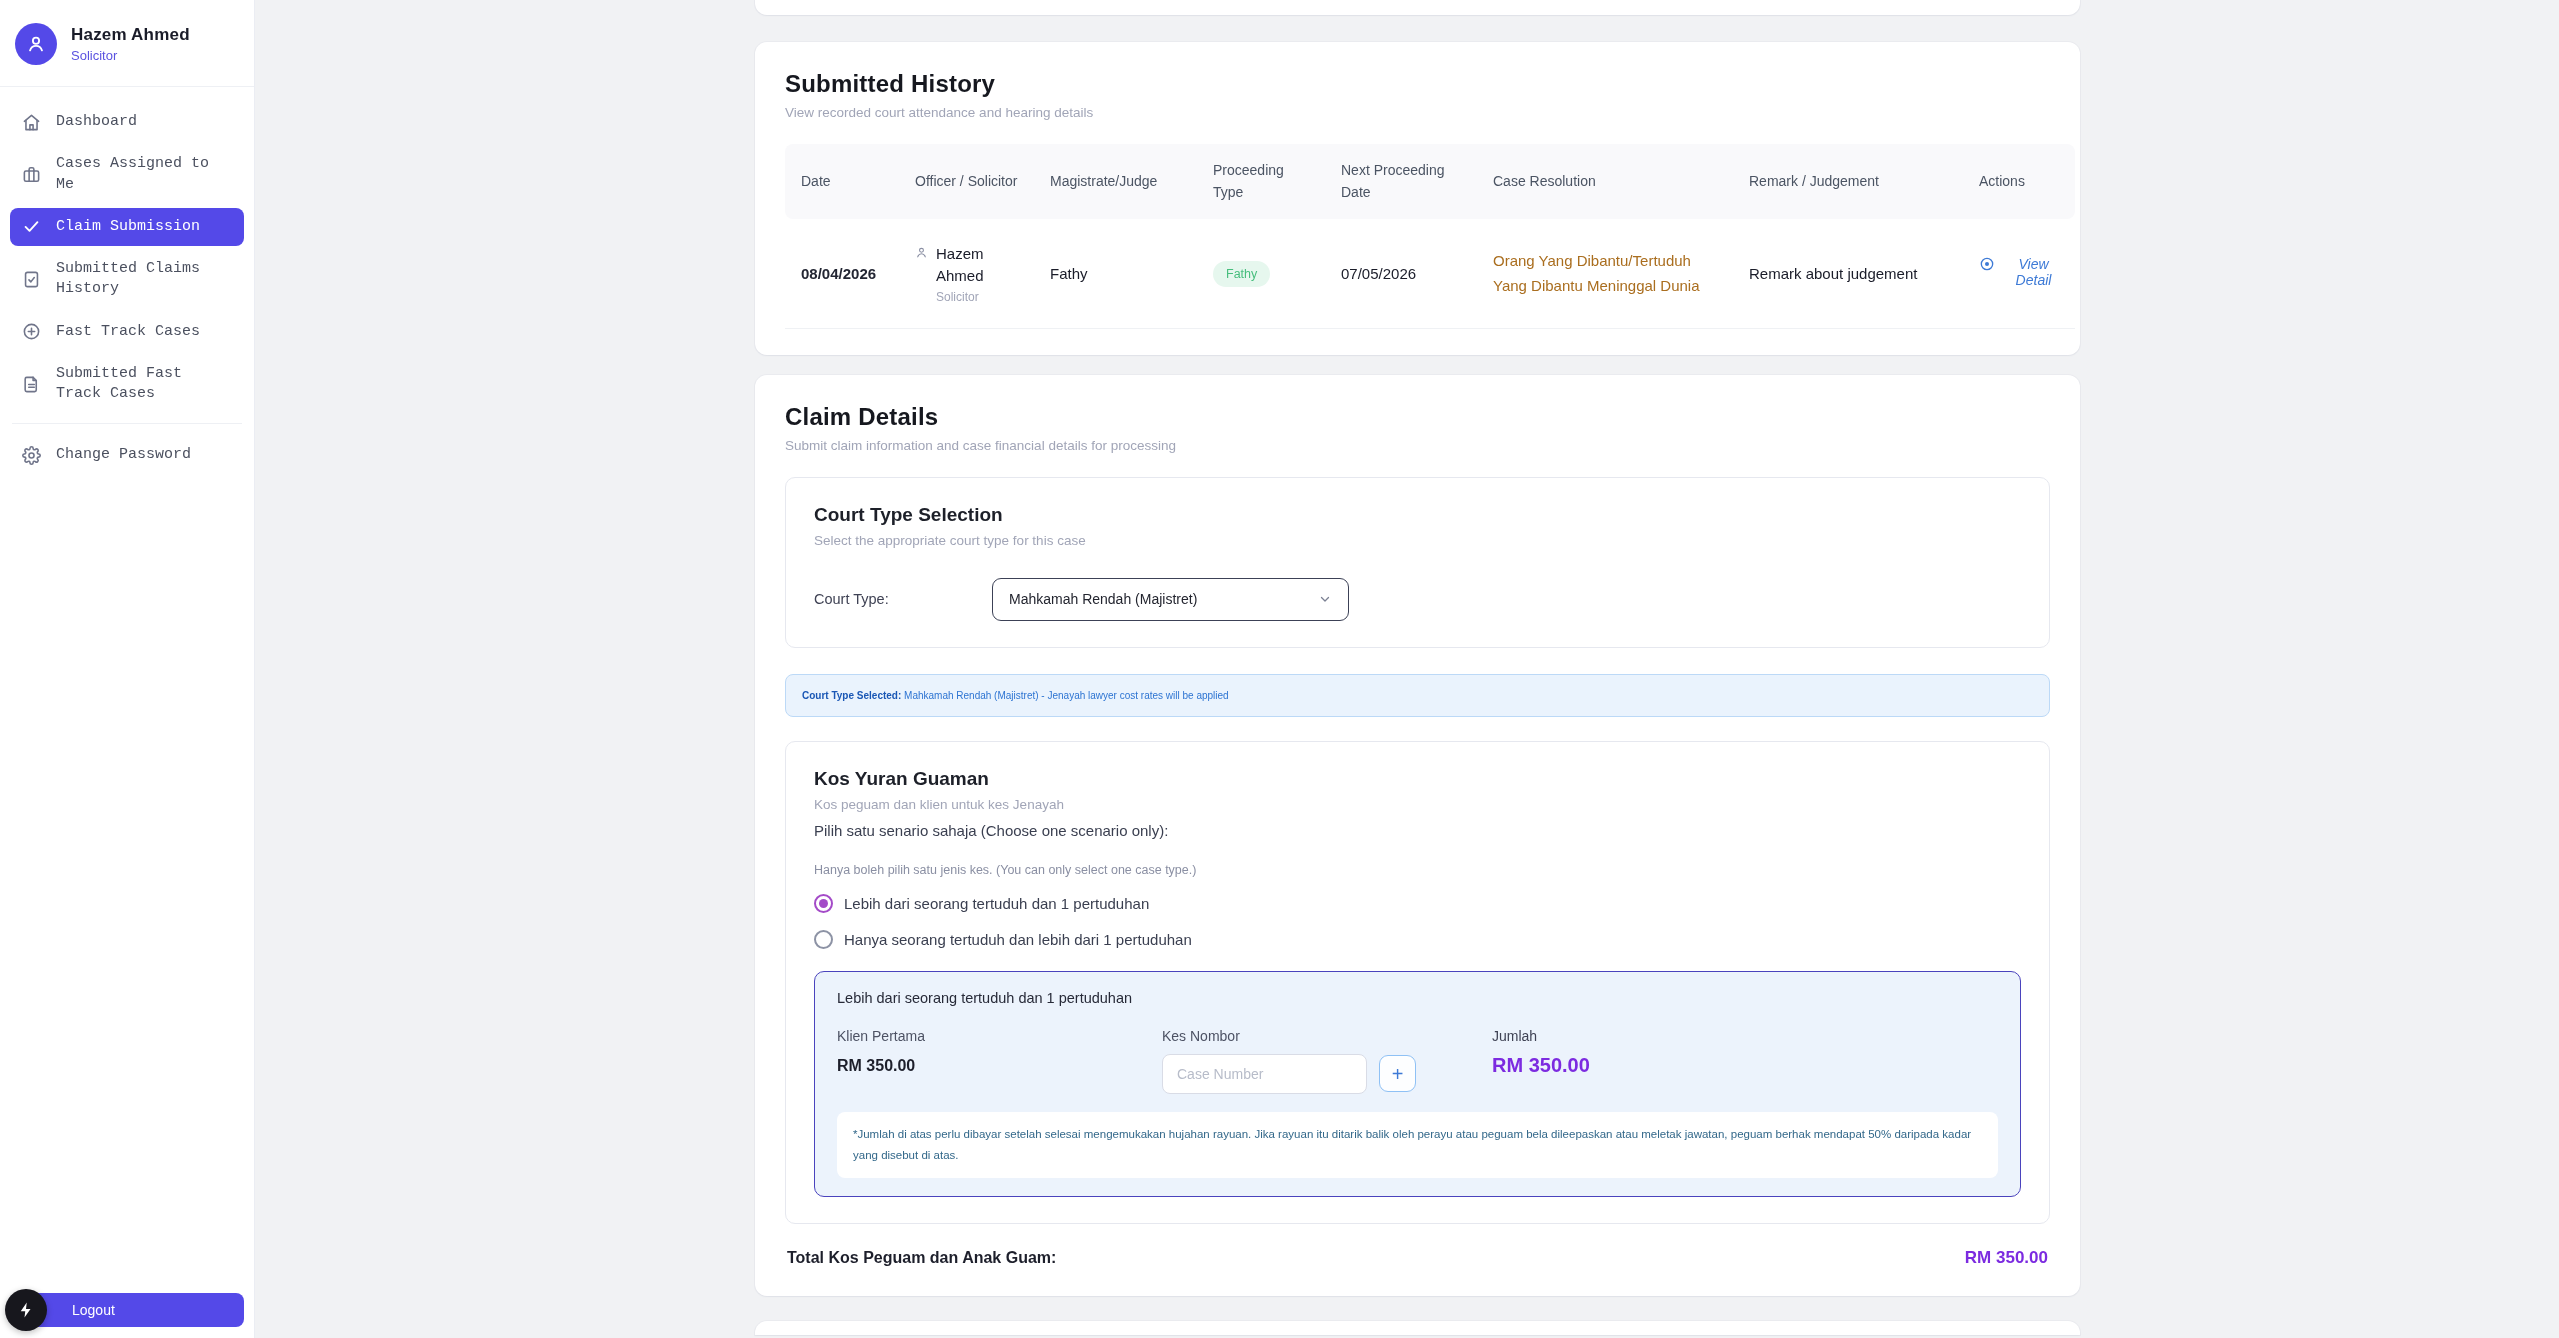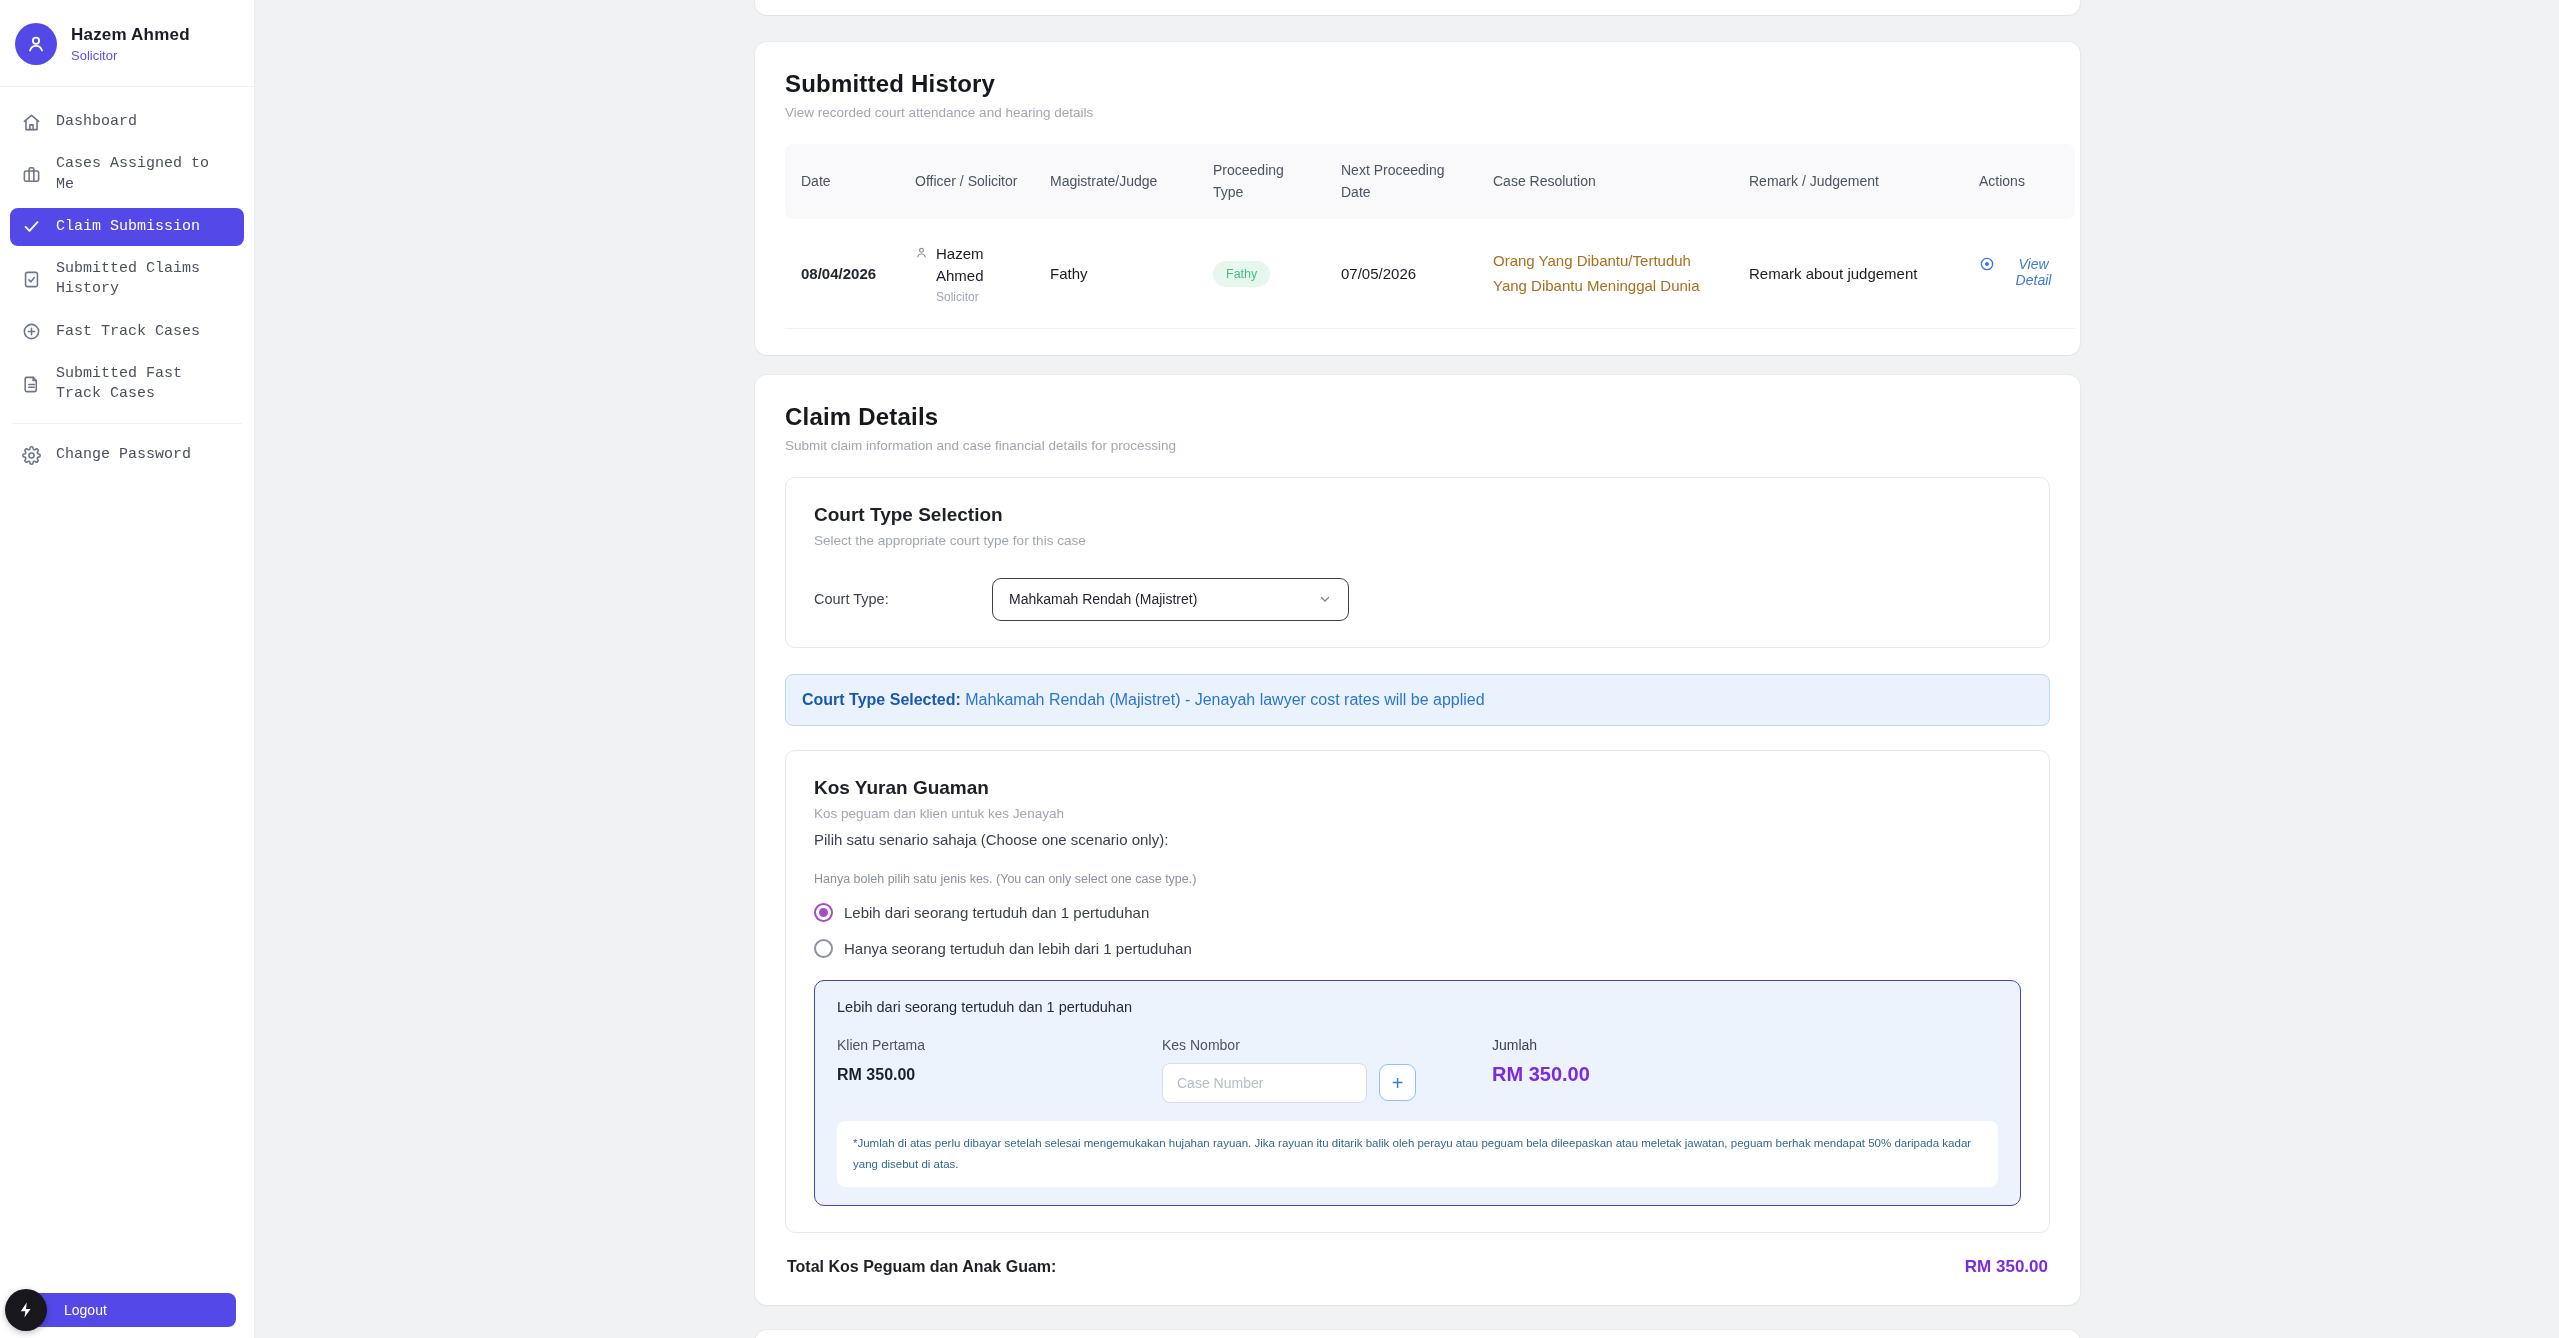--- a/index.html
+++ b/index.html
@@ -30,21 +30,21 @@
     border-radius:8px; margin-bottom:4px; cursor:pointer;
     font-size:15px; color:#4b505f;
   }
   .nav-item .nv-icon { width:19px; height:19px; flex-shrink:0; color:#70758a; display:flex; }
   .nav-item.active { background:#5449e8; color:#ffffff; }
   .nav-item.active .nv-icon { color:#ffffff; }
   .nav-item .nv-label { line-height:1.35;font-family:Liberation Mono, monospace; }
   .sb-nav .sb-divider { margin:10px 2px 12px 2px; }
   .logout-wrap { position:absolute; left:8px; bottom:11px; width:224px; height:34px; }
   .logout-btn {
-    position:absolute; left:4px; top:0; width:224px; height:34px;
+    position:absolute; left:12px; top:0; width:224px; height:34px;
     background:#5449e8; border:none; border-radius:8px; color:#fff;
     font-size:14px; font-family:inherit; text-align:left; padding-left:52px; cursor:pointer;
   }
   .dev-badge {
     position:absolute; left:-3px; top:-4px; width:42px; height:42px; border-radius:50%;
     background:#17171d; display:flex; align-items:center; justify-content:center; cursor:pointer;
     box-shadow:0 2px 6px rgba(0,0,0,.25);
   }
   
   .main { flex:1; height:1338px; overflow:hidden; }
@@ -89,21 +89,21 @@
   .courttype-row { display:flex; align-items:center; margin-top:30px; }
   .ct-label { font-size:14.5px; color:#3f4254; width:178px; }
   .select-box {
     width:357px; height:43px; border:1.5px solid #3c4156; border-radius:9px;
     display:flex; align-items:center; justify-content:space-between;
     padding:0 16px; font-size:14px; color:#23252f; cursor:pointer; background:#fff;
   }
   .select-box .chev { color:#7b8093; display:flex; }
   .info-bar {
     margin-top:26px; background:#eaf3fd; border:1px solid #bcd9f7; border-radius:8px;
-    padding:13px 16px; font-size:16px; color:#2d74d2; line-height:1.5;
+    padding:13px 16px; font-size:10px; color:#2d74d2; line-height:1.5;
   }
   .info-bar b { color:#1a57b5; font-weight:bold; }
   .choose-label { margin-top:10px; font-size:15px; color:#3a3f50; }
   .choose-note { margin-top:24px; font-size:12.5px; color:#8a8fa3; }
   .radio-row { display:flex; align-items:center; gap:11px; margin-top:17px; cursor:pointer; }
   .radio-dot {
     width:19px; height:19px; border-radius:50%; border:2px solid #8d93a5; flex-shrink:0;
     display:flex; align-items:center; justify-content:center; background:#fff;
   }
   .radio-dot.checked { border-color:#a44bc8; }

